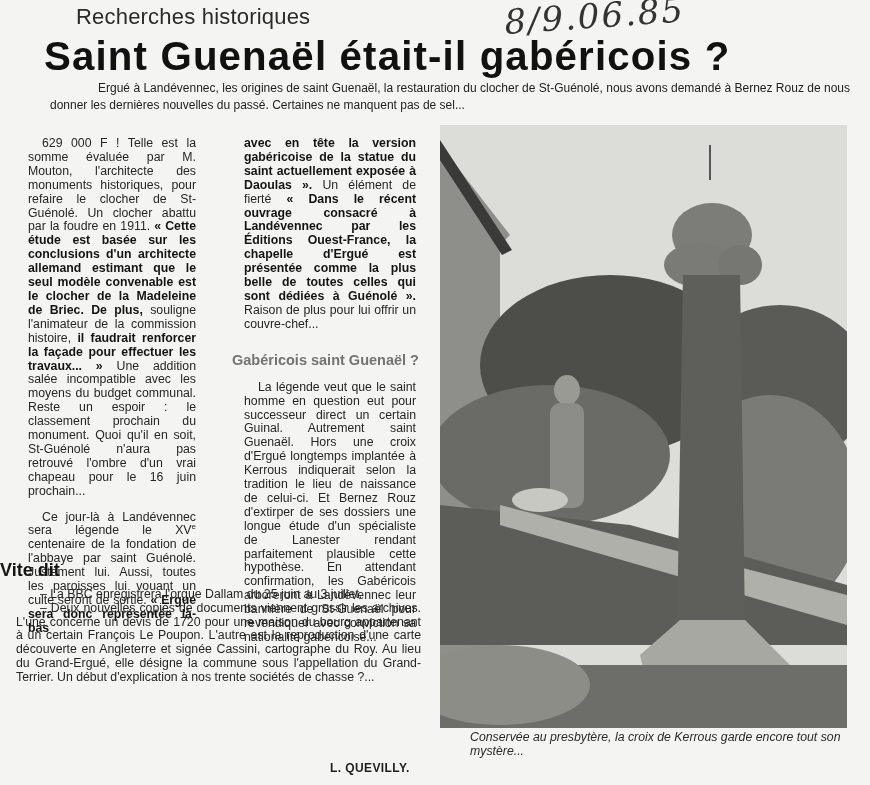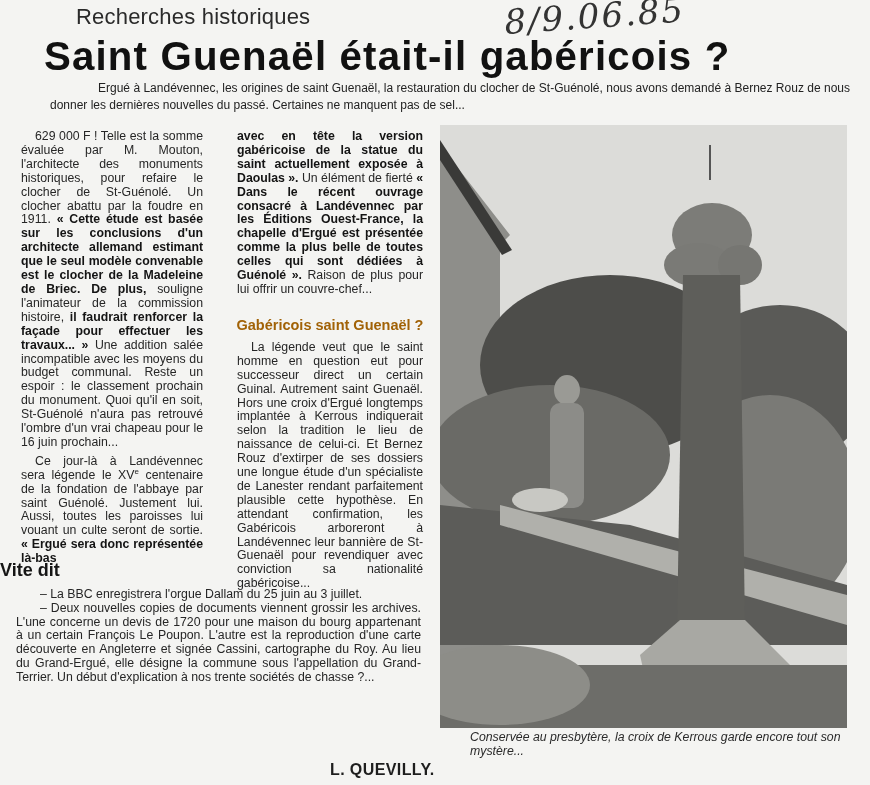--- a/index.html
+++ b/index.html
@@ -41,44 +41,44 @@
       font-size: 12px; line-height: 17px;
       text-indent: 48px; color: #222;
       text-align: justify;
     }
     .col {
       position: absolute;
       font-size: 12.3px; line-height: 13.9px;
       text-align: justify;
       color: #262626;
     }
-    .col p { margin: 5px; text-indent: 14px; }
+    .col p { margin: 12px; text-indent: 14px; }
     .col b { font-weight: bold; color: #141414; }
     .col1 { left: 16px; top: 125px; width: 192px; }
     .col2 { left: 232px; top: 125px; width: 196px; }
     .subhead {
-      text-align: center; font-weight: bold;
+      font-weight: bold;
       font-size: 14.5px; line-height: 17px;
-      color: #a16207;
+      color: #737373;
       margin: 8px 0 7px 0;
     }
     .vite-title {
       position: absolute; left: 0; width: 440px; top: 560px;
       text-align: left; font-weight: bold;
       font-size: 18px; color: #151515;
     }
     .vite {
       position: absolute; left: 16px; top: 588px; width: 405px;
       font-size: 12.3px; line-height: 13.8px;
       text-align: justify; color: #262626;
     }
     .vite p { margin: 0; text-indent: 24px; }
     .signature {
       position: absolute; left: 330px; top: 761px;
-      font-size: 16px; font-weight: bold; letter-spacing: 0.4px;
+      font-size: 12px; font-weight: bold; letter-spacing: 0.4px;
       color: #1e1e1e;
     }
     .photo {
       position: absolute; left: 440px; top: 125px;
       width: 407px; height: 603px;
       background: linear-gradient(180deg, #e4e4e1 0%, #d6d6d3 35%, #8a8a86 60%, #6f6f6b 100%);
       overflow: hidden;
     }
     .photo svg { display: block; }
     .caption {

